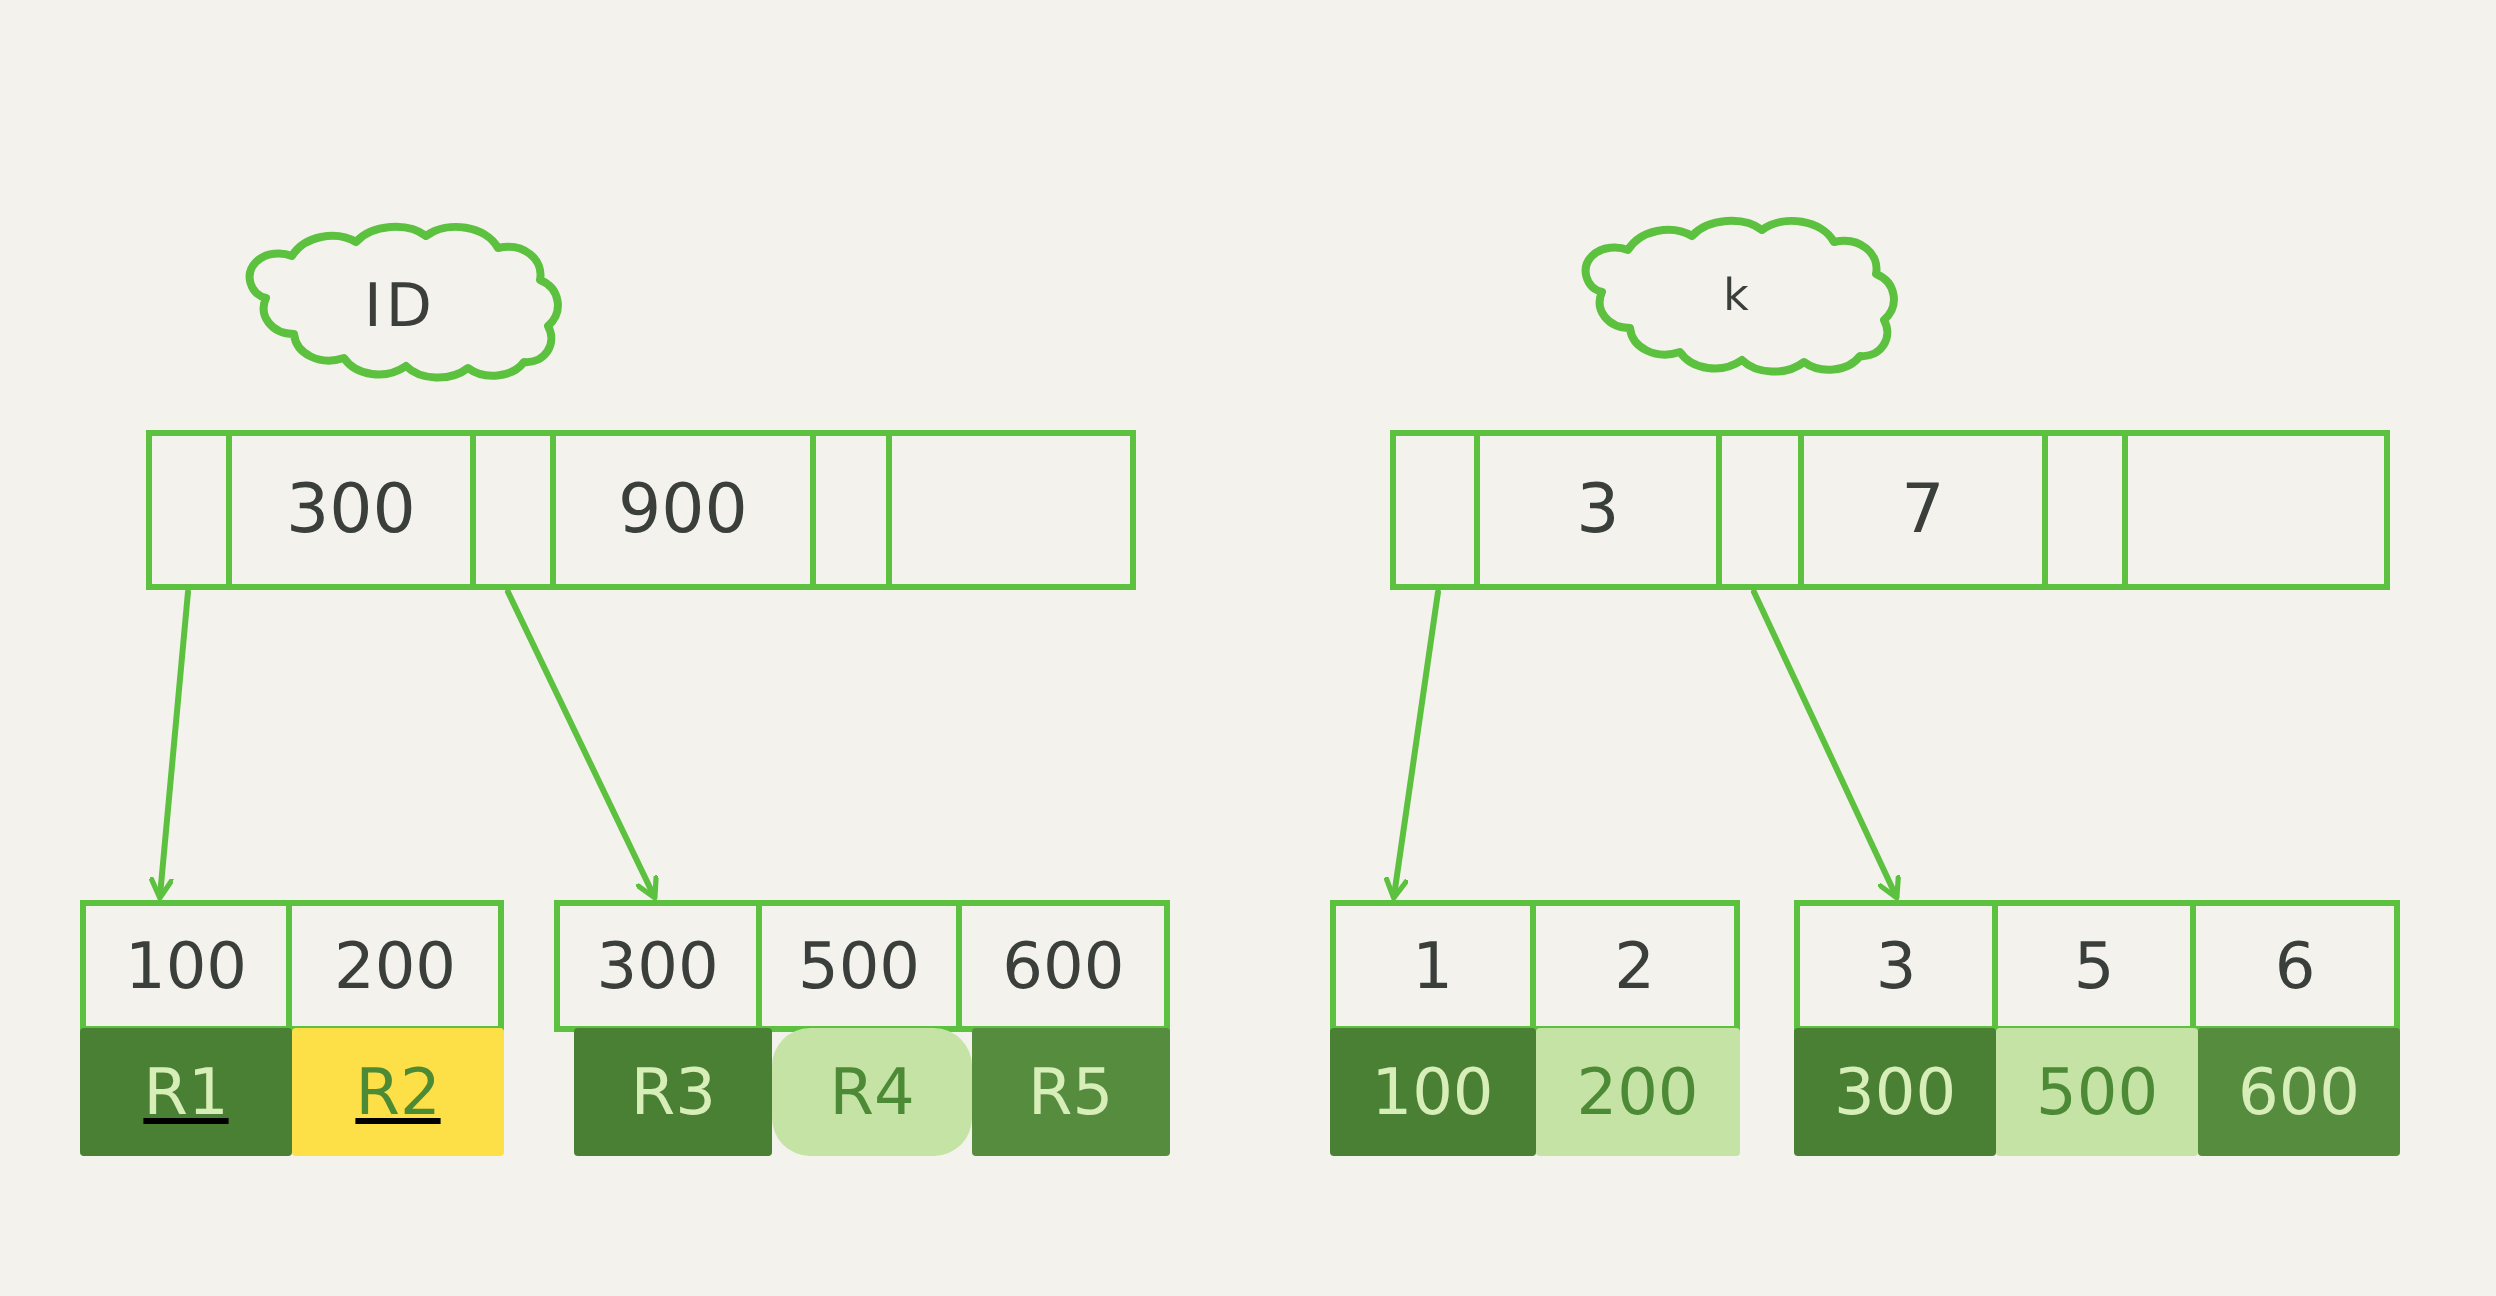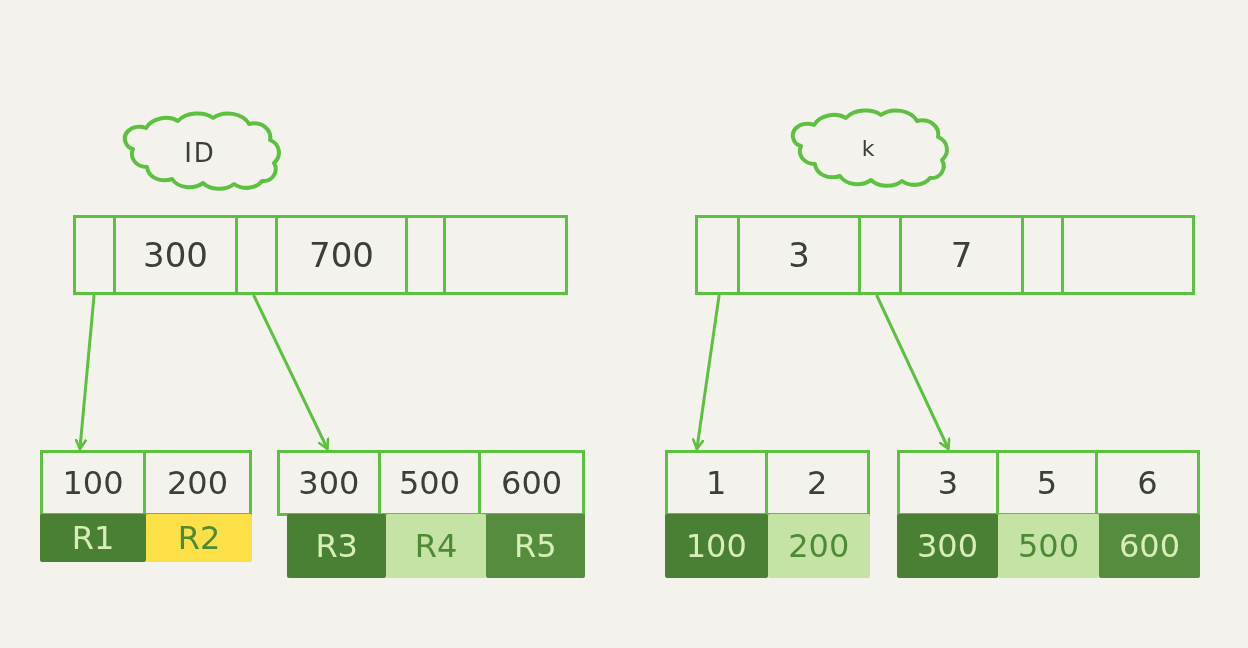--- a/index.html
+++ b/index.html
@@ -28,21 +28,21 @@
     pointer-events: none;
   }
 
   
   .cloud-label {
     position: absolute;
     display: flex;
     align-items: center;
     justify-content: center;
     color: #3a3f3c;
-    font-size: 26px;
+    font-size: 30px;
     font-family: "DejaVu Sans", sans-serif;
     letter-spacing: 2px;
     z-index: 5;
   }
   .cloud-label.small { font-size: 22px; letter-spacing: 0; }
 
   
   .node-row {
     position: absolute;
     display: flex;
@@ -142,45 +142,45 @@
          C801,123 809,123 814,125 Z" fill="none" stroke="#5cc13f" stroke-width="4" stroke-linejoin="round" stroke-linecap="round"></path>
   </svg>
 
   <div class="cloud-label" style="left:120px; top:118px; width:160px; height:70px;">ID</div>
   <div class="cloud-label small" style="left:788px; top:113px; width:160px; height:70px;">k</div>
 
   <div class="node-row" style="left:73px; top:215px; width:495px; height:80px;">
     <div class="node-cell ptr" style="width:40px;"></div>
     <div class="node-cell key" style="width:122px;">300</div>
     <div class="node-cell ptr" style="width:40px;"></div>
-    <div class="node-cell key" style="width:130px;">700</div>
+    <div class="node-cell key" style="width:130px;">900</div>
     <div class="node-cell ptr" style="width:38px;"></div>
     <div class="node-cell" style="flex:1;"></div>
   </div>
 
   <div class="leaf" style="left:40px; top:450px; width:212px;">
     <div class="leaf-keys" style="height:66px;">
       <div class="leaf-key" style="width:50%;">100</div>
       <div class="leaf-key" style="width:50%;">200</div>
     </div>
-    <div class="leaf-vals" style="height:48px; margin-top:-2px;">
+    <div class="leaf-vals" style="height:64px; margin-top:-2px;text-decoration:underline;">
       <div class="leaf-val" style="width:50%; background:#4a8034;">R1</div>
       <div class="leaf-val light" style="width:50%; background:#fde047;">R2</div>
     </div>
   </div>
 
   <div class="leaf" style="left:277px; top:450px; width:308px;">
     <div class="leaf-keys" style="height:66px;">
       <div class="leaf-key" style="width:33.34%;">300</div>
       <div class="leaf-key" style="width:33.33%;">500</div>
       <div class="leaf-key" style="width:33.33%;">600</div>
     </div>
     <div class="leaf-vals" style="height:64px; margin-top:-2px;padding-left:10px;">
       <div class="leaf-val" style="width:33.34%; background:#4a8034;">R3</div>
-      <div class="leaf-val light" style="width:33.33%; background:#c5e3a5;">R4</div>
+      <div class="leaf-val light" style="width:33.33%; background:#c5e3a5;border-radius:19px;">R4</div>
       <div class="leaf-val" style="width:33.33%; background:#558c3e;text-align:center;">R5</div>
     </div>
   </div>
 
   <div class="node-row" style="left:695px; top:215px; width:500px; height:80px;">
     <div class="node-cell ptr" style="width:42px;"></div>
     <div class="node-cell key" style="width:121px;">3</div>
     <div class="node-cell ptr" style="width:41px;"></div>
     <div class="node-cell key" style="width:122px;">7</div>
     <div class="node-cell ptr" style="width:40px;"></div>

